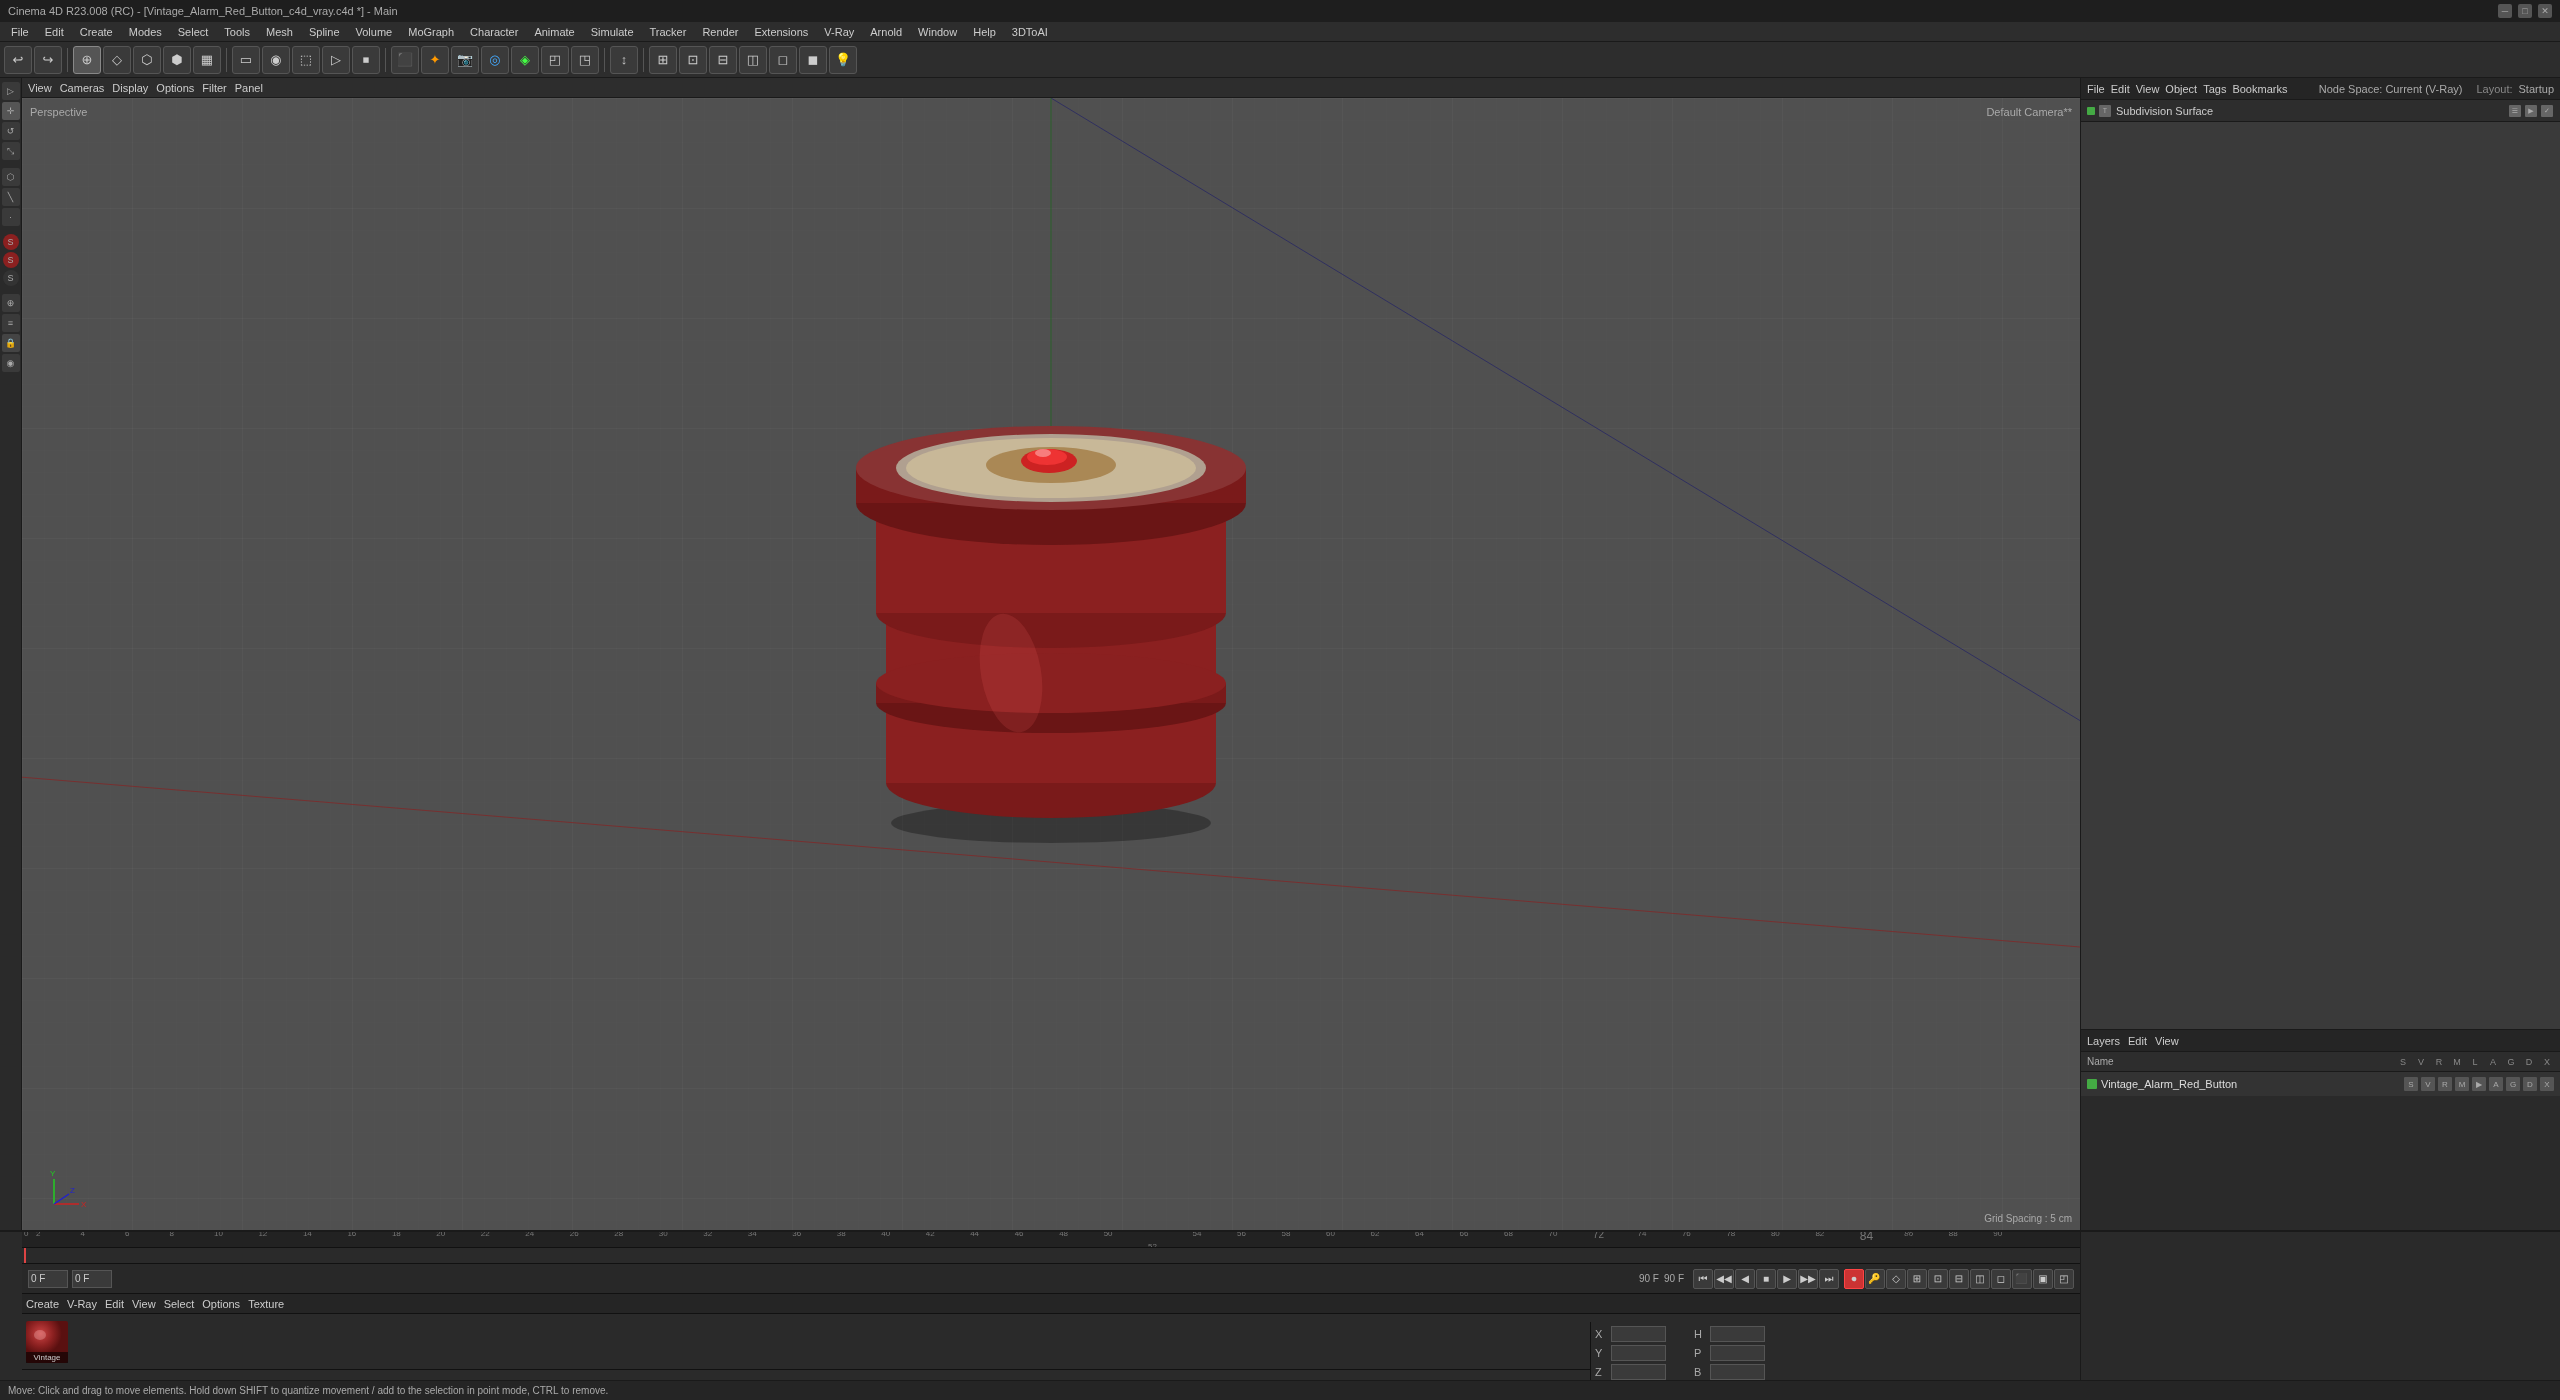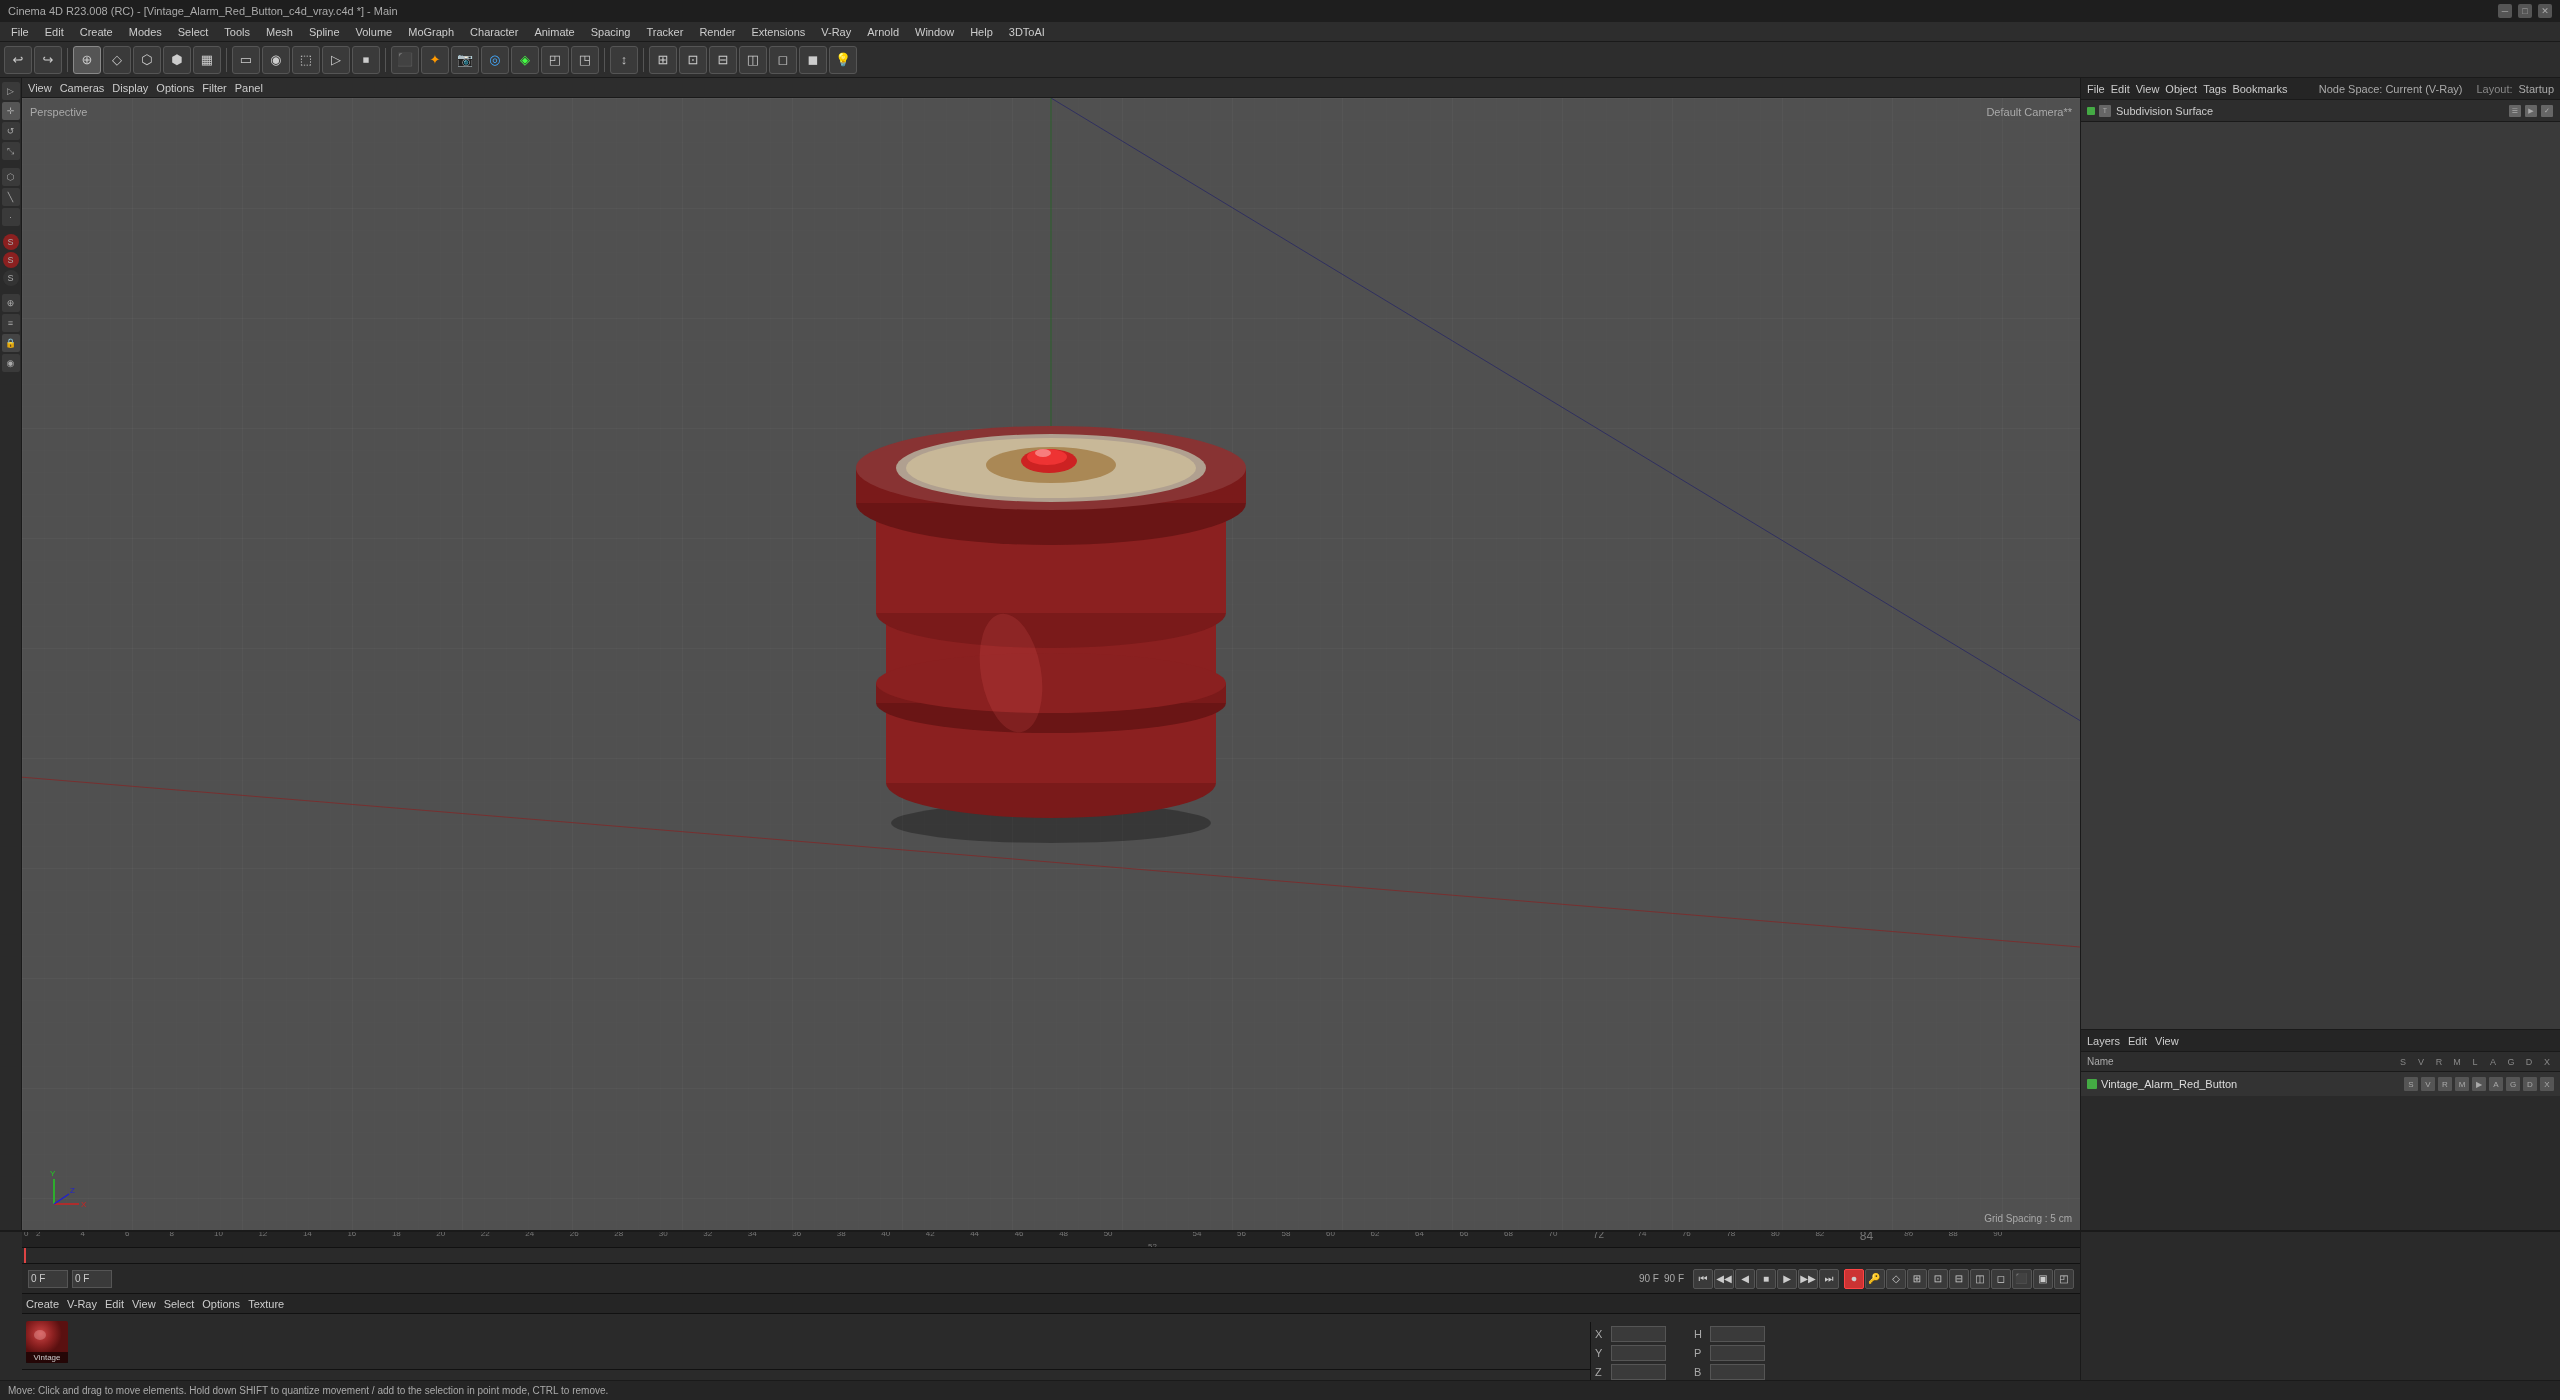--- a/index.html
+++ b/index.html
@@ -434,21 +434,21 @@
   <span class="menu-item">Create</span>
   <span class="menu-item">Modes</span>
   <span class="menu-item">Select</span>
   <span class="menu-item">Tools</span>
   <span class="menu-item">Mesh</span>
   <span class="menu-item">Spline</span>
   <span class="menu-item">Volume</span>
   <span class="menu-item">MoGraph</span>
   <span class="menu-item">Character</span>
   <span class="menu-item">Animate</span>
-  <span class="menu-item">Spacing</span>
+  <span class="menu-item">Simulate</span>
   <span class="menu-item">Tracker</span>
   <span class="menu-item">Render</span>
   <span class="menu-item">Extensions</span>
   <span class="menu-item">V-Ray</span>
   <span class="menu-item">Arnold</span>
   <span class="menu-item">Window</span>
   <span class="menu-item">Help</span>
   <span class="menu-item">3DToAI</span>
 </div>
 

